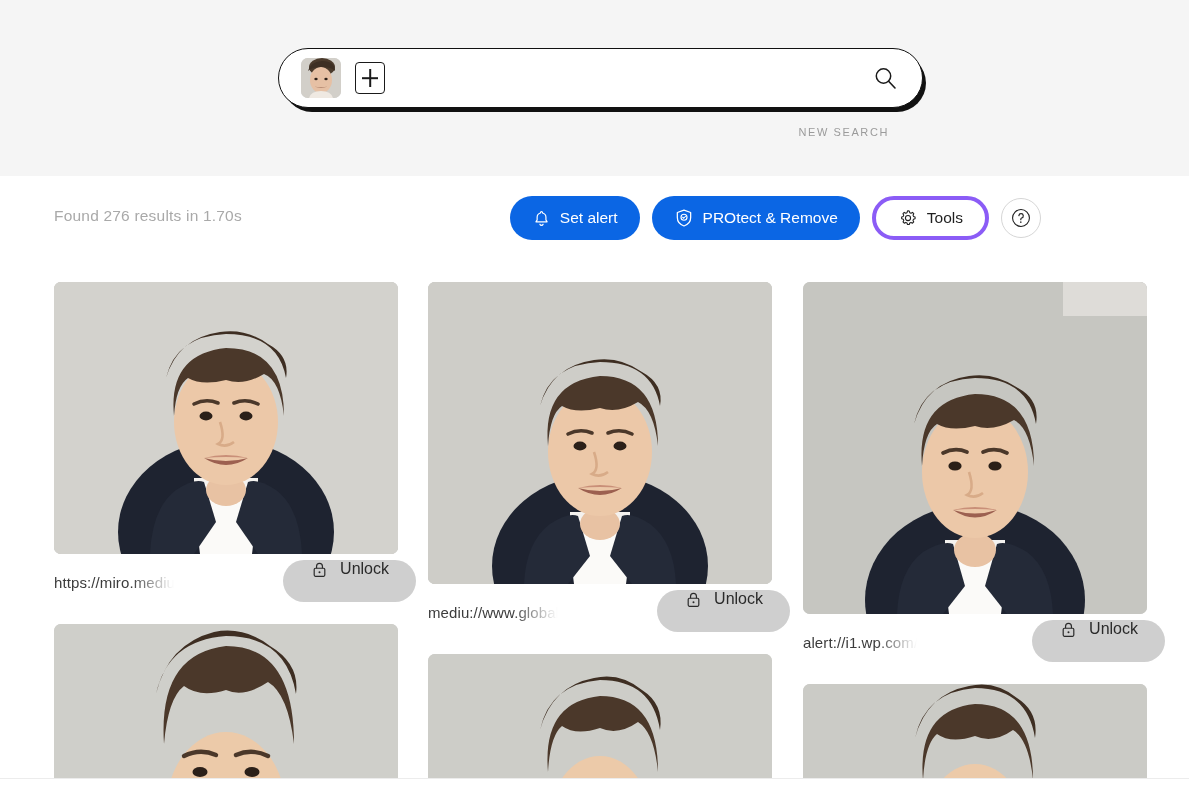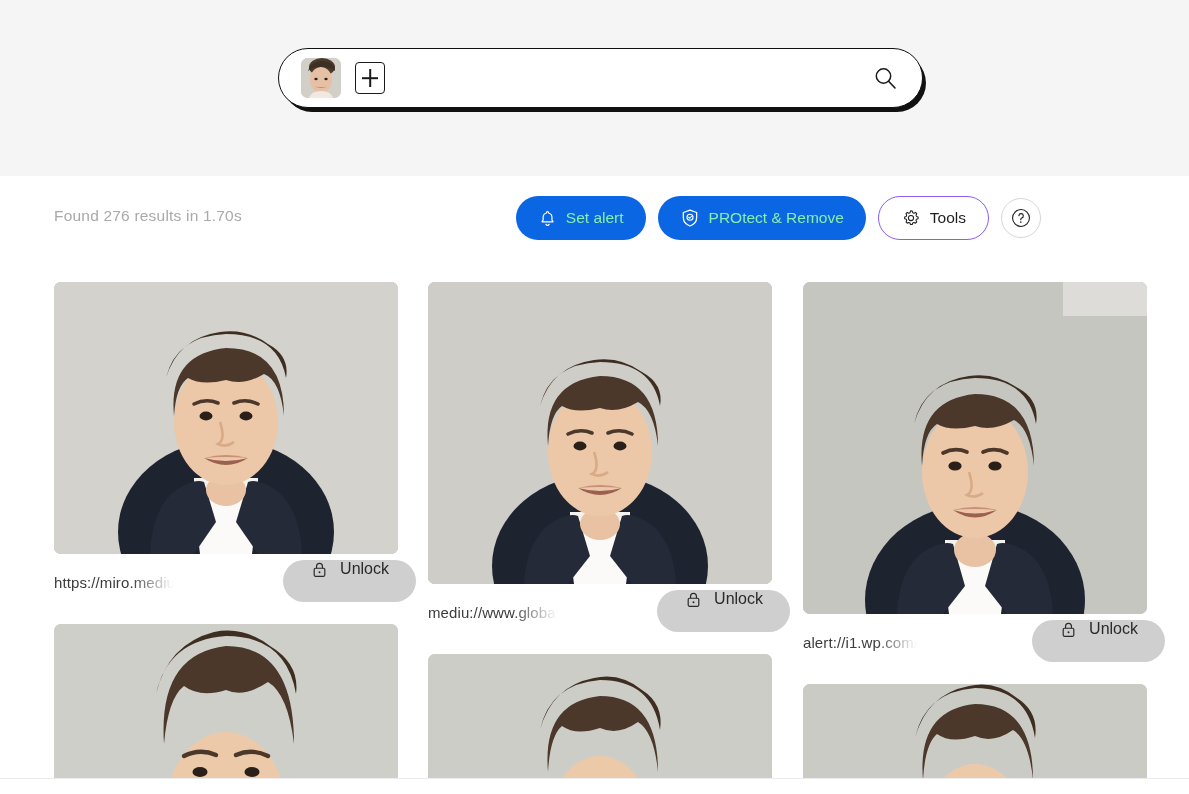--- a/index.html
+++ b/index.html
@@ -159,26 +159,26 @@
     padding: 0 22px;
     border-radius: 22px;
     font-size: 15.5px;
     cursor: pointer;
     border: none;
     white-space: nowrap;
     font-family: "Liberation Sans", sans-serif;
   }
   .btn-primary {
     background: #0b66e4;
-    color: #86efac;
+    color: #ffffff;
   }
   .btn-outline {
     background: #ffffff;
     color: #1f1f1f;
-    border: 1px solid #8b5cf6;
+    border: 4px solid #8b5cf6;
   }
   .btn-icon-round {
     width: 40px; height: 40px;
     border-radius: 50%;
     background: #ffffff;
     border: 1px solid #d6d6d6;
     display: inline-flex;
     align-items: center;
     justify-content: center;
     cursor: pointer;
@@ -291,20 +291,21 @@
 
         <button class="search-go">
           <svg width="27" height="27" viewBox="0 0 27 27" aria-hidden="true">
             <circle cx="11.5" cy="11" r="7.2" fill="none" stroke="#1a1a1a" stroke-width="1.5"></circle>
             <line x1="16.6" y1="16.2" x2="23" y2="23" stroke="#1a1a1a" stroke-width="1.6" stroke-linecap="round"></line>
           </svg>
         </button>
       </div>
     </div>
 
+    <div class="new-search">NEW SEARCH</div>
   </div>
 
   <div class="toolbar">
 
     <div class="found-text">Found 276 results in 1.70s</div>
 
     <div class="btn-row">
 
       <button class="btn btn-primary">
         <svg width="19" height="19" viewBox="0 0 24 24" aria-hidden="true">

